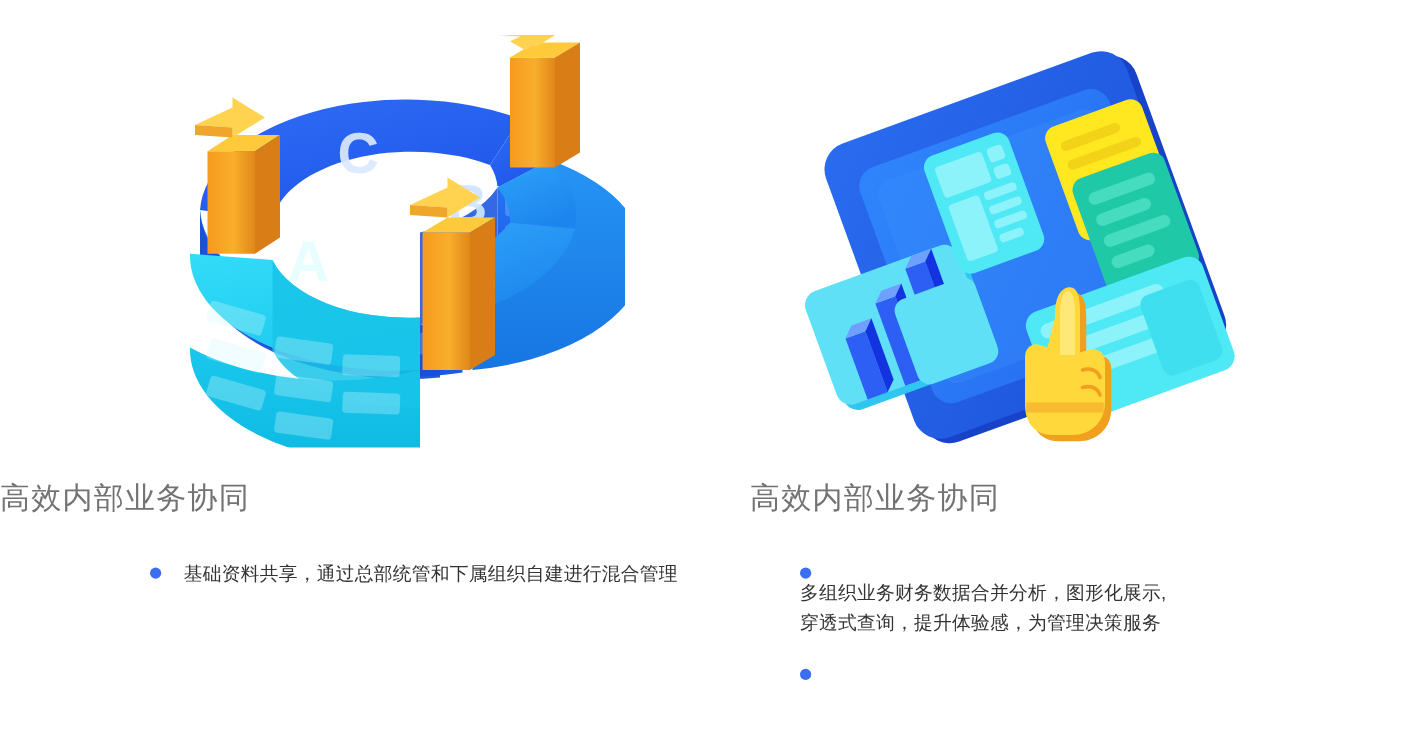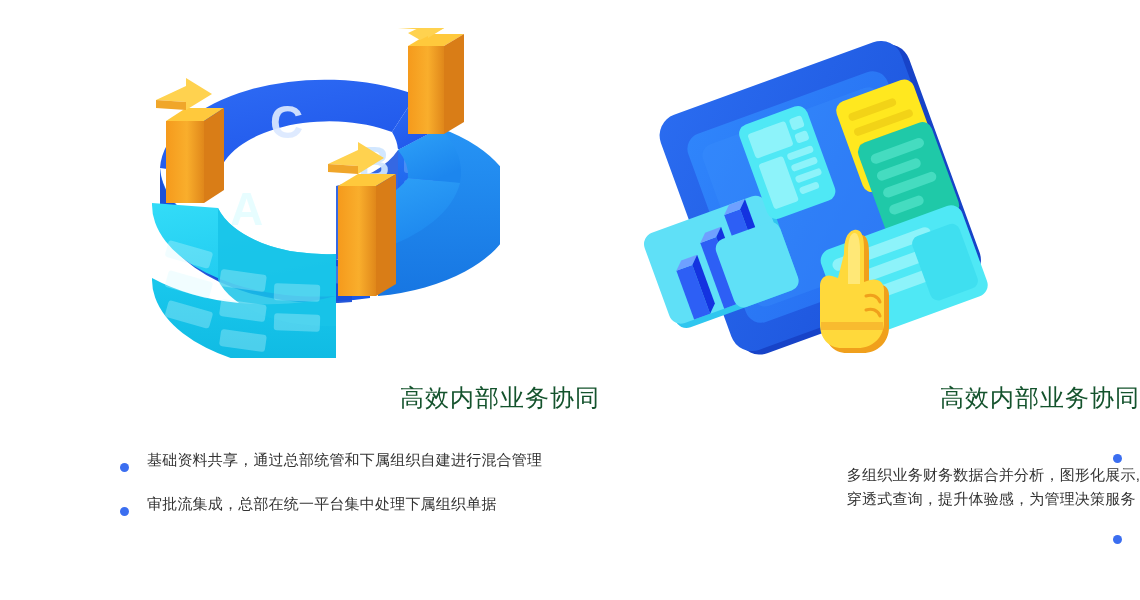--- a/index.html
+++ b/index.html
@@ -45,40 +45,40 @@
     top: 28px;
   }
   .illus-right-svg {
     position: absolute;
     left: 20px;
     top: 30px;
   }
 
   
   .feature-title {
-    text-align: right;
+    text-align: left;
     font-size: 24px;
     font-weight: normal;
-    color: #14532d;
+    color: #737373;
     letter-spacing: 1px;
     margin: 0;
     padding-top: 22px;
   }
 
   .bullet-list {
     list-style: none;
     margin: 0;
     padding: 0;
   }
   .left .bullet-list  { margin: 34px 0 0 120px; }
   .right .bullet-list { margin: 34px 0 0 40px; }
 
   .bullet-item {
     display: flex;
-    align-items: flex-end;
+    align-items: flex-start;
     margin-bottom: 20px;
   }
   .right .bullet-item { margin-bottom: 18px; flex-direction: column; }
 
   .bullet-dot {
     flex: 0 0 auto;
     width: 9px;
     height: 9px;
     border-radius: 50%;
     background: #3b6ef0;
@@ -240,24 +240,20 @@
         </g>
       </svg>
     </div>
 
     <h2 class="feature-title">高效内部业务协同</h2>
 
     <ul class="bullet-list">
       <li class="bullet-item">
         <span class="bullet-dot"></span>
         <span class="bullet-text">基础资料共享，通过总部统管和下属组织自建进行混合管理</span>
-      </li>
-      <li class="bullet-item">
-        <span class="bullet-dot"></span>
-        <span class="bullet-text">审批流集成，总部在统一平台集中处理下属组织单据</span>
       </li>
     </ul>
   </div>
 
   <div class="feature-col right">
 
     <div class="illus">
       <svg class="illus-right-svg" width="400" height="330" viewBox="0 0 400 330">
         <defs>
           <linearGradient id="frameG" x1="0" y1="0" x2="1" y2="1">

